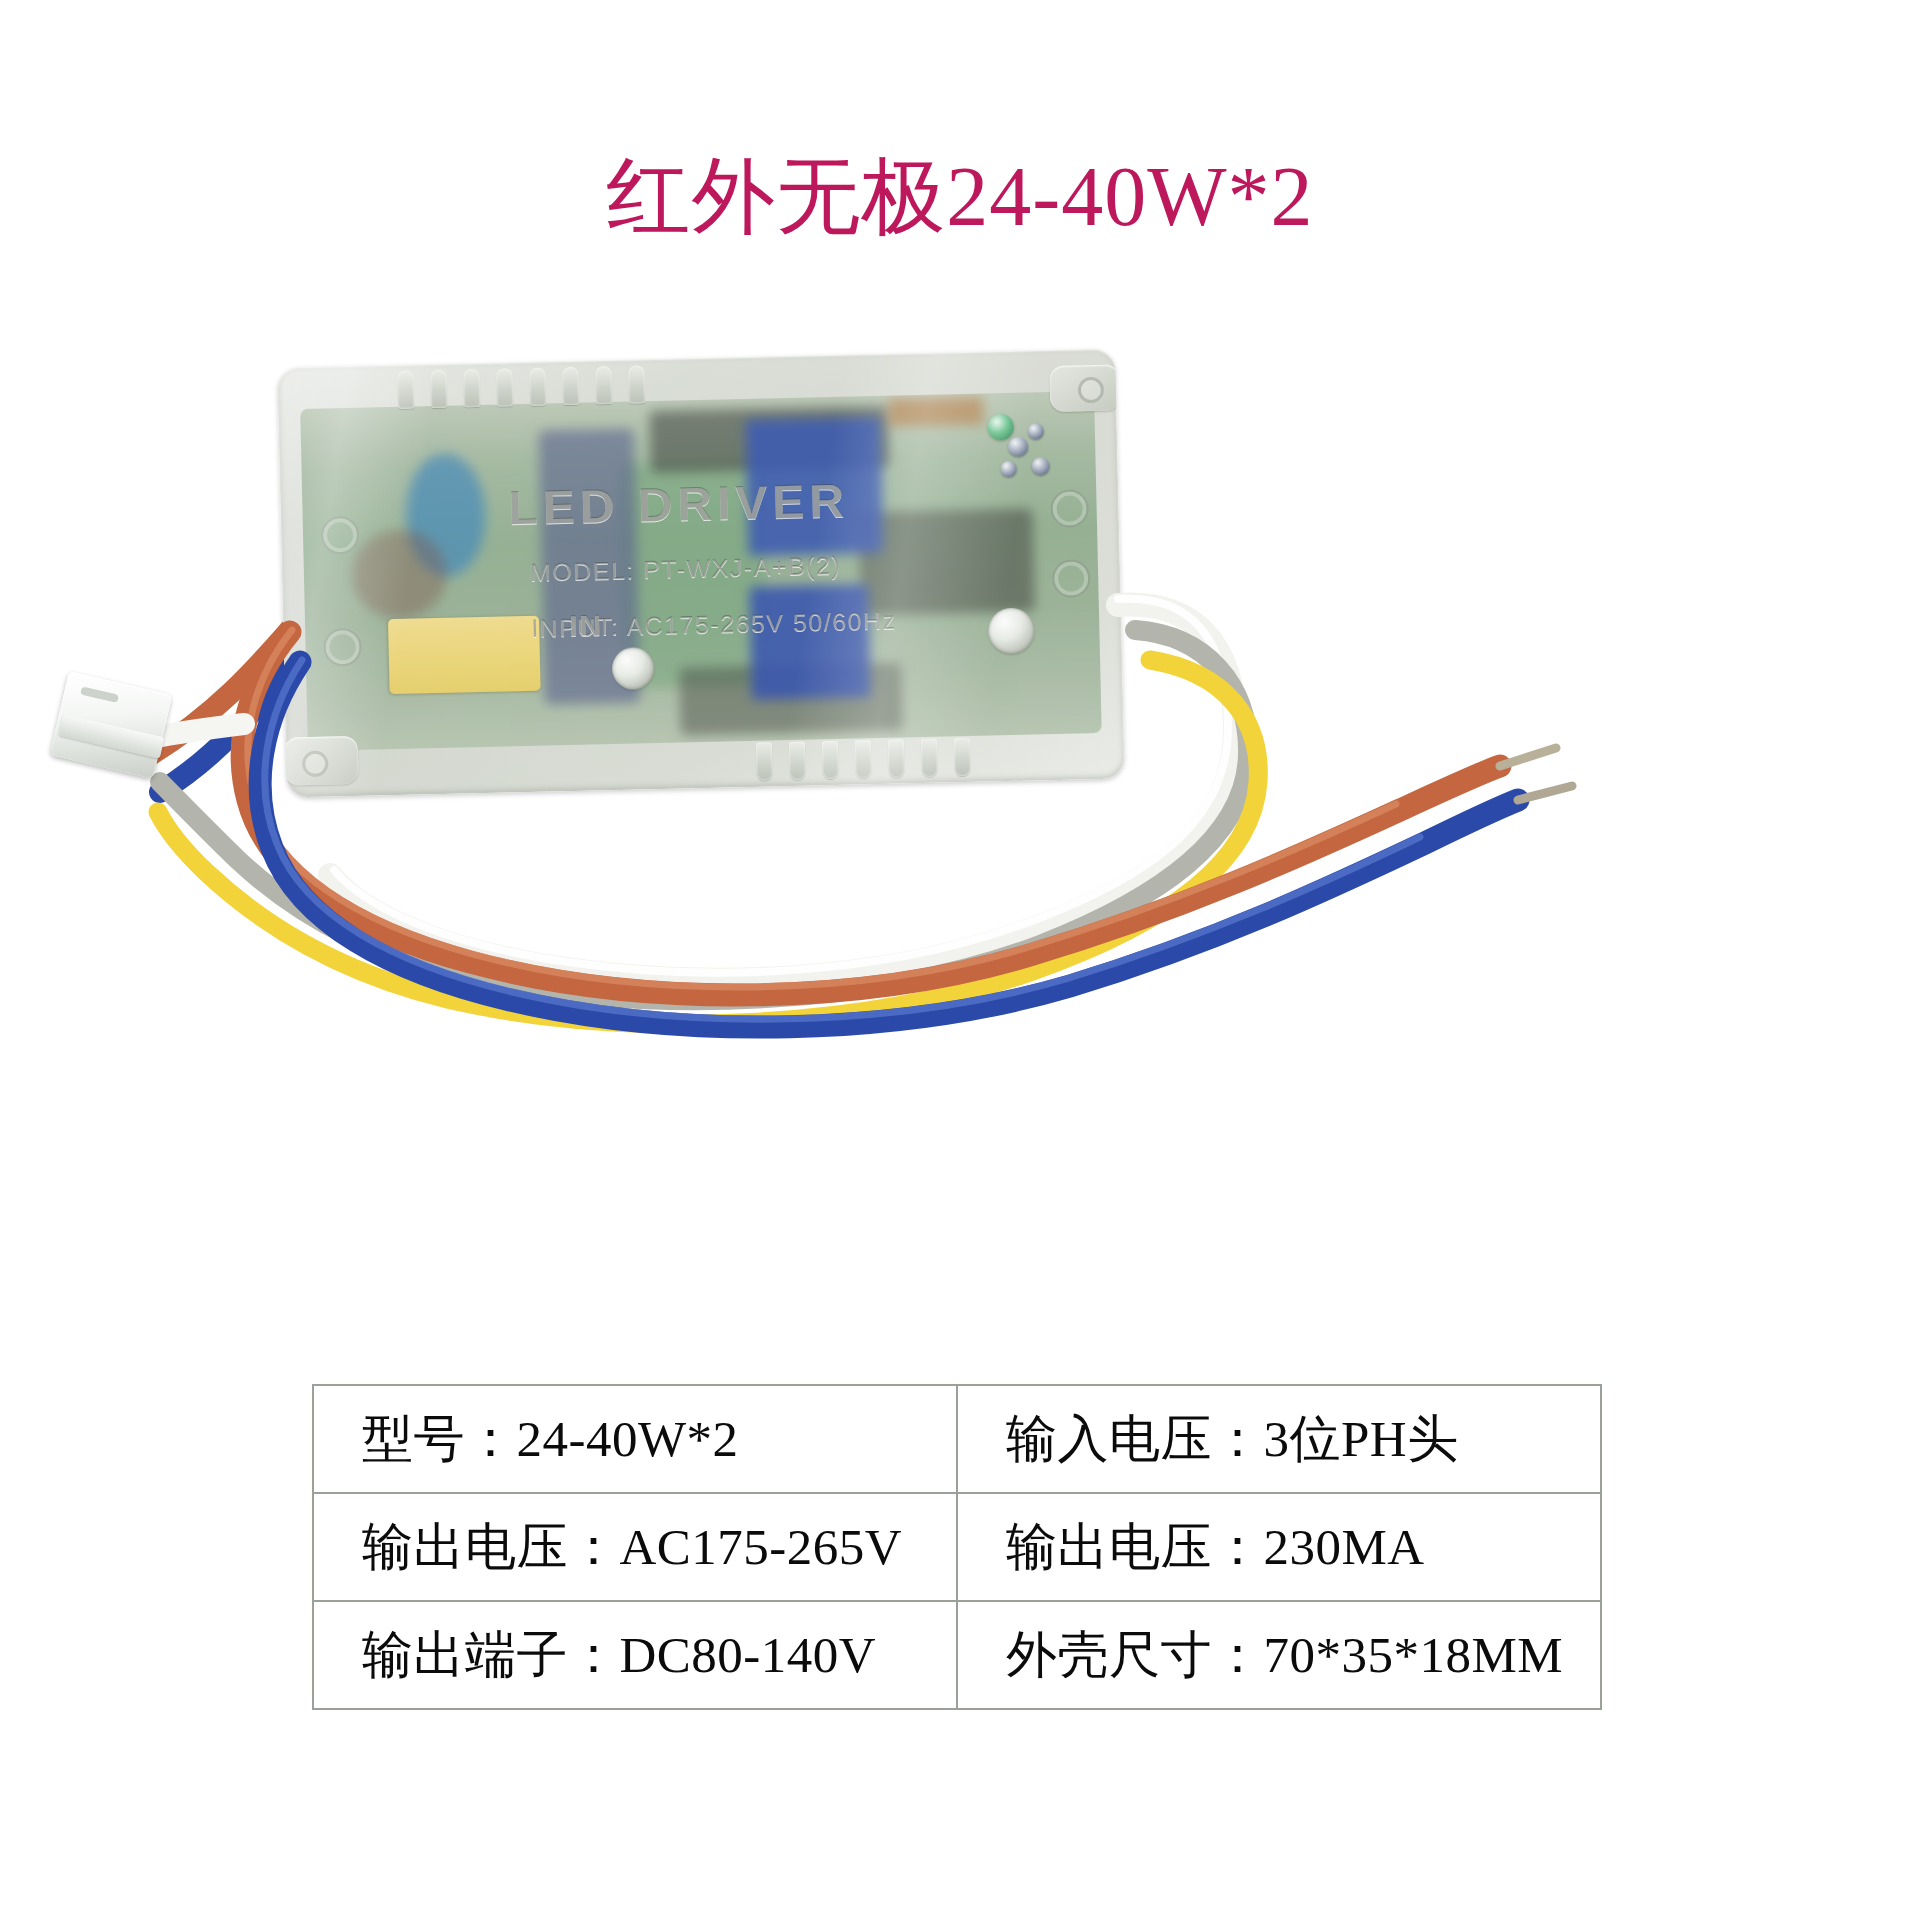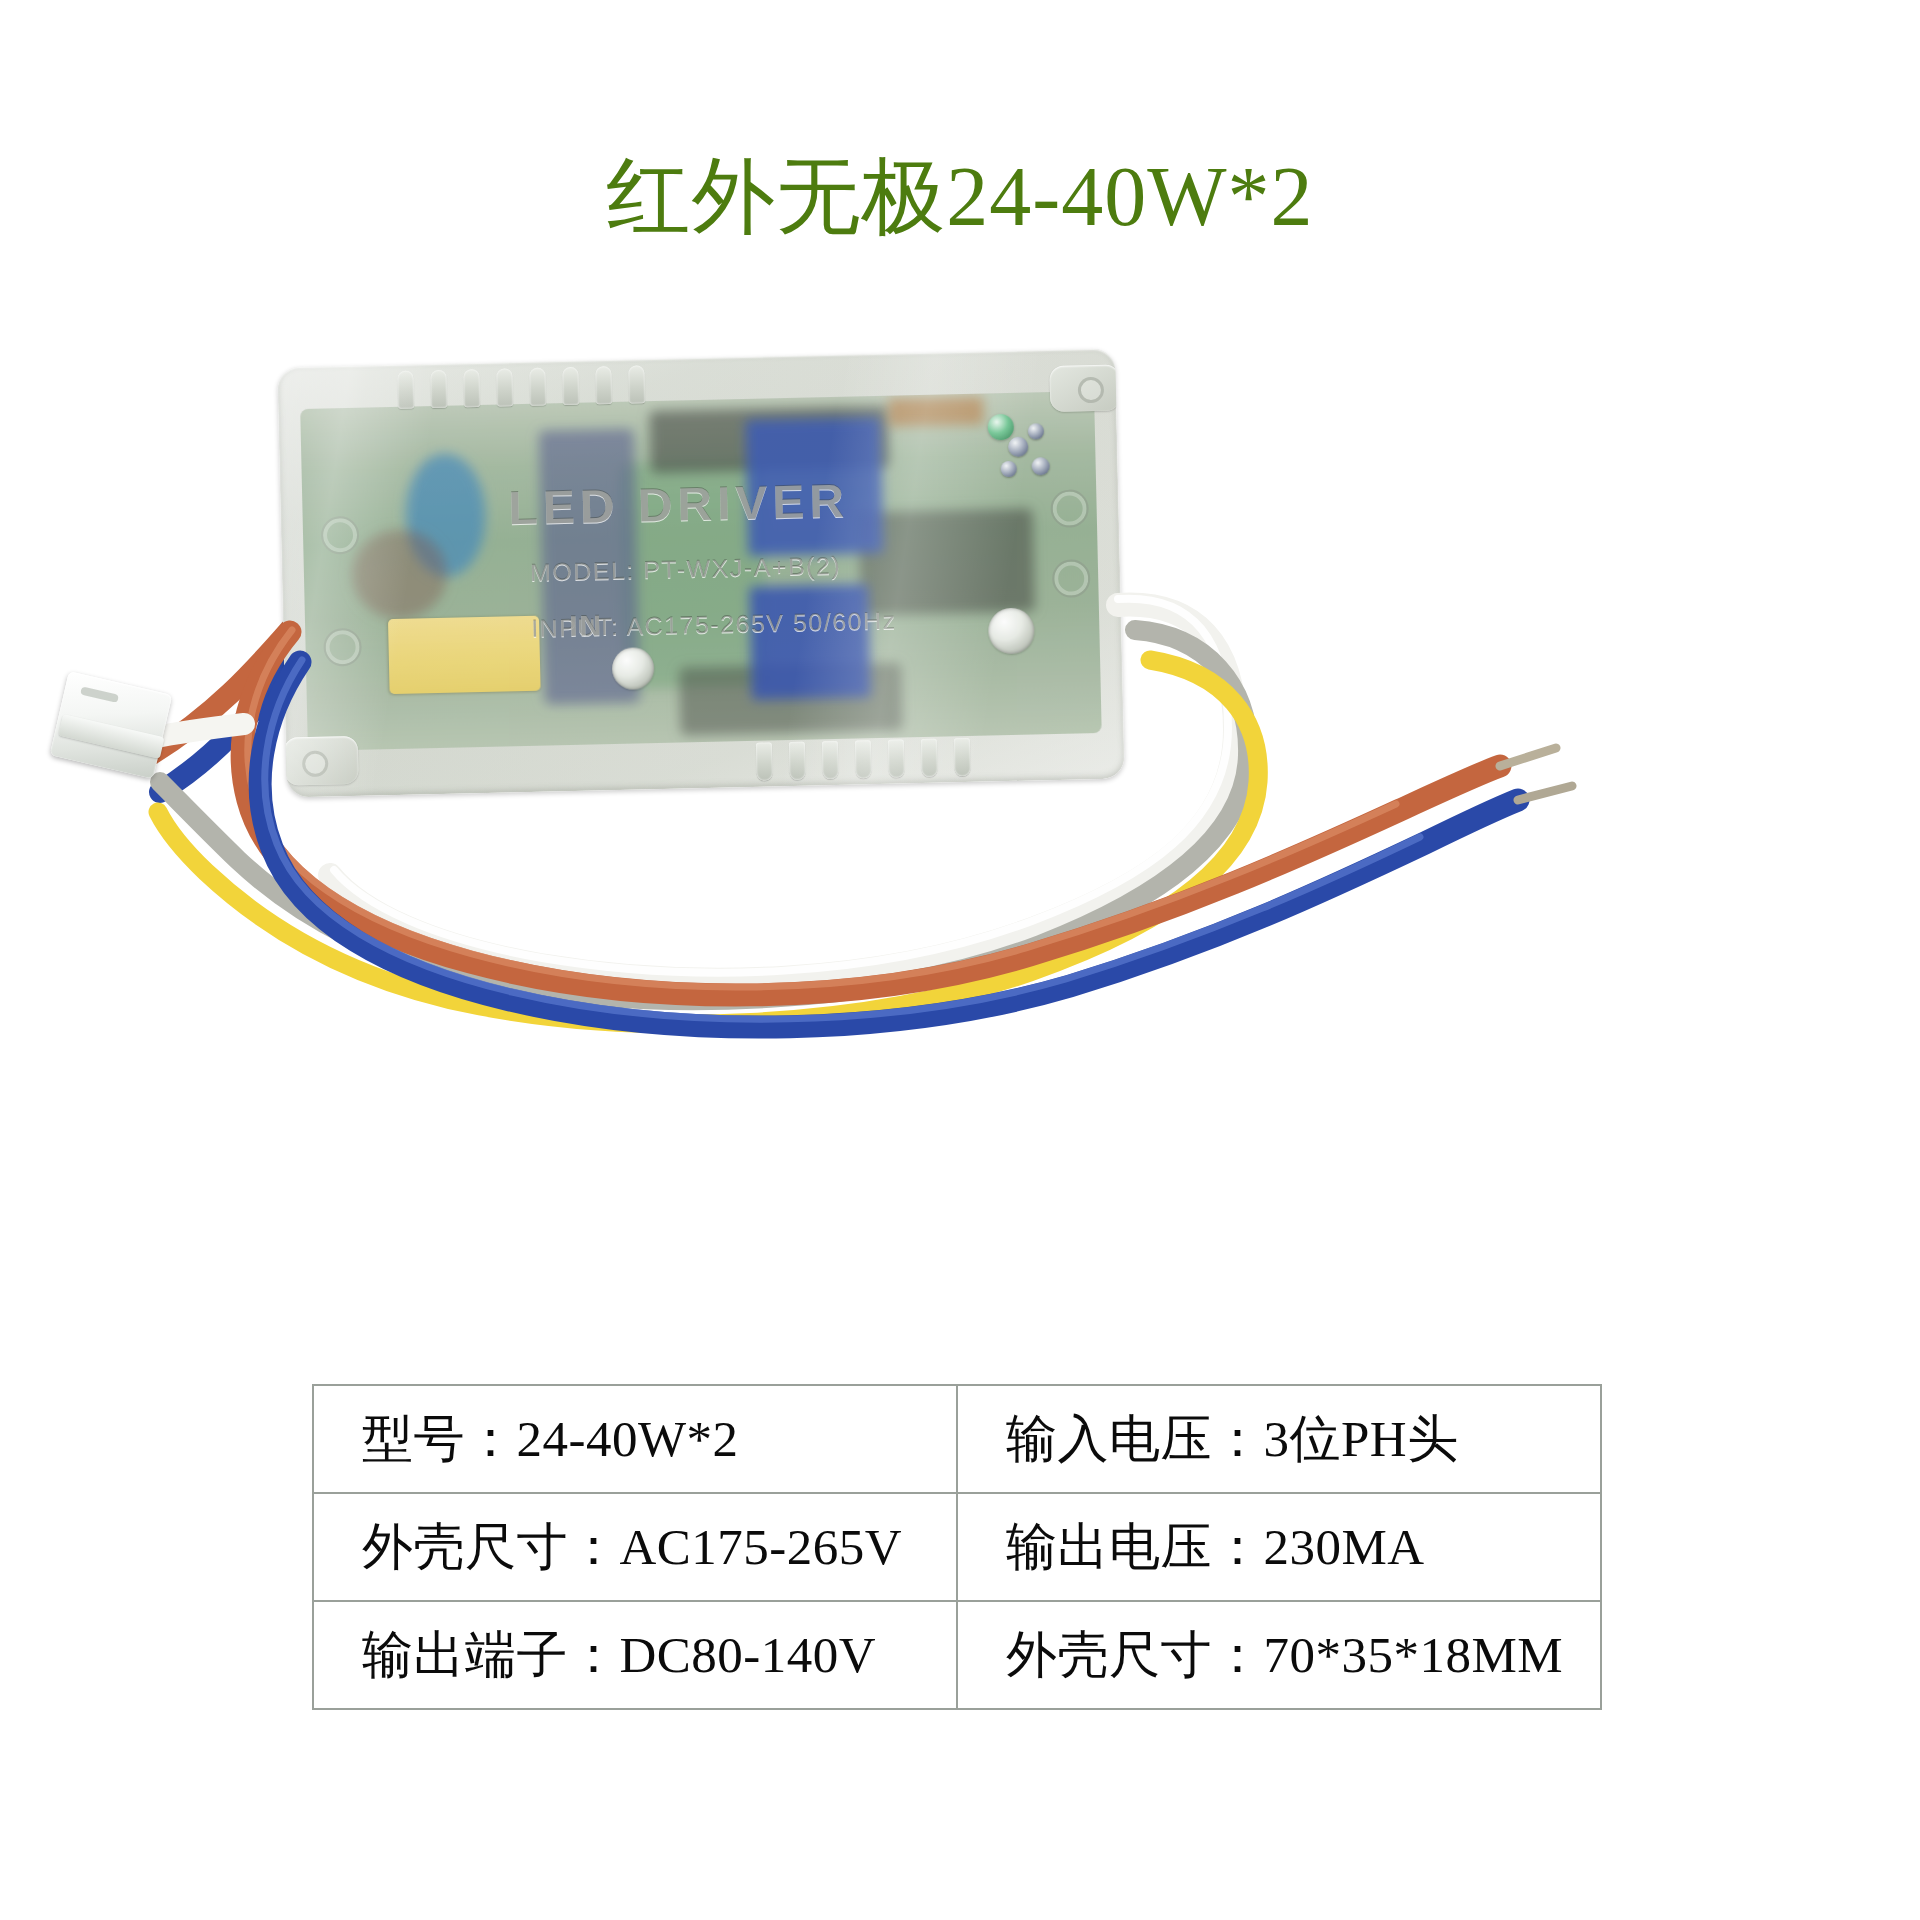--- a/index.html
+++ b/index.html
@@ -18,21 +18,21 @@
   
   #product-title {
     position: absolute;
     top: 140px;
     left: 0;
     width: 1920px;
     text-align: center;
     font-family: "Liberation Serif", serif;
     font-size: 84px;
     font-weight: 400;
-    color: #4d7c0f;
+    color: #be185d;
     letter-spacing: 1px;
     white-space: nowrap;
   }
 
   
   #photo-stage {
     position: absolute;
     left: 0;
     top: 300px;
     width: 1920px;
@@ -393,21 +393,21 @@
   </div>
 </div>
 
 <table id="spec-table">
   <tbody>
     <tr>
       <td class="col-left">型号：24-40W*2</td>
       <td class="col-right">输入电压：3位PH头</td>
     </tr>
     <tr>
-      <td class="col-left">外壳尺寸：AC175-265V</td>
+      <td class="col-left">输出电压：AC175-265V</td>
       <td class="col-right">输出电压：230MA</td>
     </tr>
     <tr>
       <td class="col-left">输出端子：DC80-140V</td>
       <td class="col-right">外壳尺寸：70*35*18MM</td>
     </tr>
   </tbody>
 </table>
 
 </body></html>

